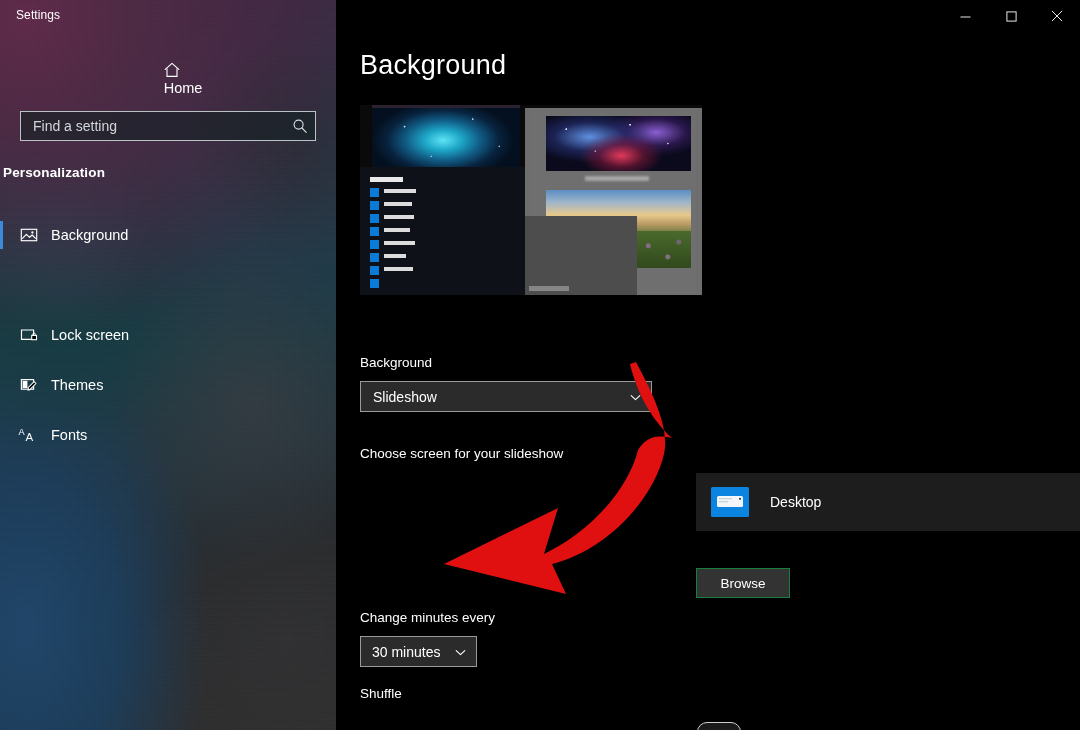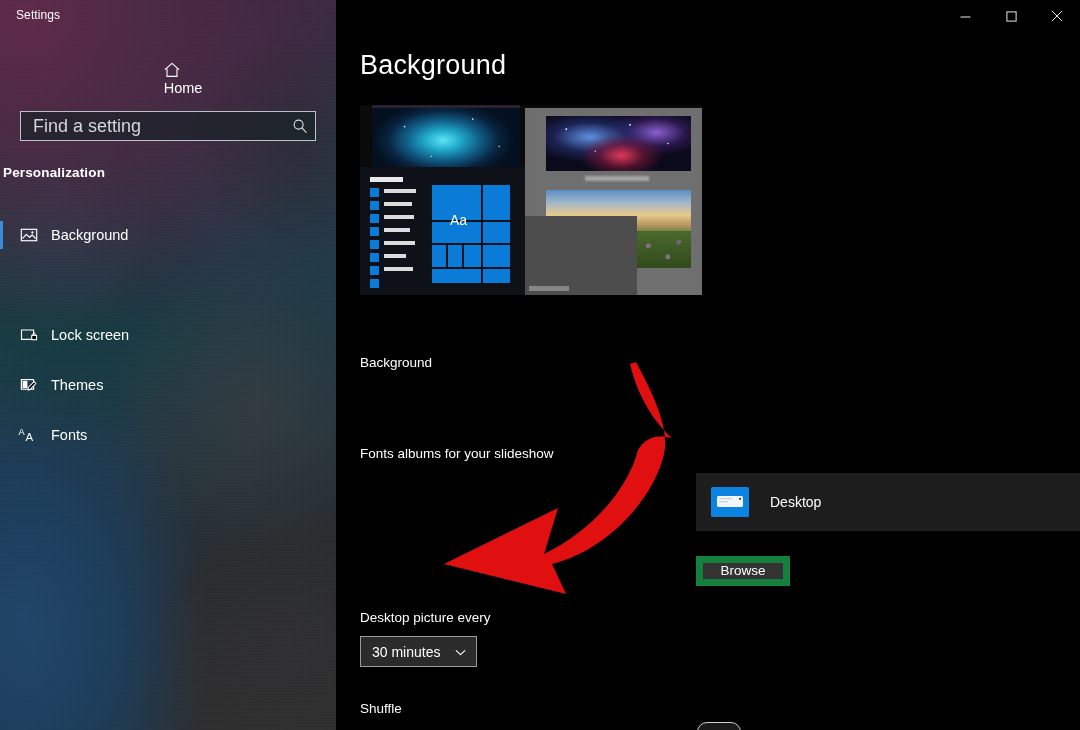--- a/index.html
+++ b/index.html
@@ -52,21 +52,21 @@
   }
   #home-row .ico { width:22px; height:22px; display:flex; align-items:center; justify-content:center; }
   #home-row .lbl { margin-left:22px; font-size:14.5px; color:#fff; }
 
   
   #search-box {
     position:absolute; left:20px; top:111px; width:296px; height:30px;
     border:1px solid #b9c2c4; background:rgba(20,32,36,.62);
     display:flex; align-items:center; padding:0 6px 0 12px;
   }
-  #search-box .ph { font-size:18px; color:#d2d7d9; flex:1; }
+  #search-box .ph { font-size:14px; color:#d2d7d9; flex:1; }
   #search-box .mag { width:18px; height:18px; flex:none; }
 
   
   #section-label {
     position:absolute; left:3px; top:165px;
     font-size:13.5px; font-weight:bold; color:#fff; letter-spacing:.15px;
   }
 
   
   .nav-item {
@@ -181,23 +181,23 @@
 
   #album-list {
     position:absolute; left:360px; top:473px; width:468px; height:58px;
     background:#1d1d1d;
   }
   #album-row { position:absolute; inset:0; display:flex; align-items:center; padding-left:13px; cursor:default; }
   .folder-ico { width:42px; height:34px; flex:none; position:relative; }
   #album-row .alabel { margin-left:19px; font-size:14px; color:#fff; }
 
   #browse-btn {
-    position:absolute; left:360px; top:556px; width:94px; height:30px;
-    background:#333; border:7px solid #15803d; outline:1px solid #000; outline-offset:0;
-    display:flex; justify-content:center; cursor:default;
+    position:absolute; left:360px; top:568px; width:94px; height:30px;
+    background:#333; border:1px solid #15803d; outline:1px solid #000; outline-offset:0;
+    display:flex; align-items:center; justify-content:center; cursor:default;
   }
   #browse-btn .blbl { font-size:13.5px; color:#fff; }
 
   
   #shuffle-toggle {
     position:absolute; left:361px; top:722px; width:44px; height:20px;
     border:1px solid #cfcfcf; border-radius:10px; background:#1a1a1a;
   }
 
   
@@ -342,65 +342,64 @@
         </div>
         <div class="pv-start-lines">
           <div style="width:32px"></div>
             <div style="width:28px"></div>
             <div style="width:30px"></div>
           <div style="width:26px"></div>
             <div style="width:31px"></div>
             <div style="width:22px"></div>
           <div style="width:29px"></div>
         </div>
-        <div class="pv-tiles">
-          <div class="gl" style="left:49px; top:0; width:1.5px; height:98px;"></div>
-          <div class="gl" style="left:0; top:35px; width:78px; height:1.5px;"></div>
-          <div class="gl" style="left:0; top:58px; width:78px; height:1.5px;"></div>
-          <div class="gl" style="left:0; top:82px; width:78px; height:1.5px;"></div>
-          <div class="gl" style="left:14px; top:58px; width:1.5px; height:24px;"></div>
-          <div class="gl" style="left:30px; top:58px; width:1.5px; height:24px;"></div>
-          <div class="pv-aa">Aa</div>
-        </div>
       </div>
     </div>
 
     <div class="form-label" style="left:24px; top:355px;">Background</div>
-
-    <div class="form-label" style="left:24px; top:446px;">Fonts albums for your slideshow</div>
+    <div class="combo" style="left:24px; top:381px; width:292px; height:31px; padding:0 8px 0 12px; justify-content:space-between;">
+      <span class="cv">Slideshow</span>
+      <span class="chev">
+        <svg width="13" height="13" viewBox="0 0 13 13">
+            <path d="M2.2 4.6 L6.5 8.7 L10.8 4.6" fill="none" stroke="#fff" stroke-width="1.1" stroke-linecap="round" stroke-linejoin="round"></path>
+          </svg>
+      </span>
+    </div>
+
+    <div class="form-label" style="left:24px; top:446px;">Choose screen for your slideshow</div>
     <div id="album-list">
       <div id="album-row">
         <span class="folder-ico">
           <svg width="42" height="34" viewBox="0 0 42 34">
             <rect x="2" y="2" width="38" height="30" rx="1.5" fill="#0a84e0"></rect>
             <rect x="8" y="11" width="26" height="11" rx="1.5" fill="#f2f6f8"></rect>
             <rect x="10" y="13" width="13" height="1.3" fill="#c6d2da"></rect>
             <rect x="10" y="16" width="9" height="1.3" fill="#c6d2da"></rect>
             <circle cx="31" cy="13.8" r="1.1" fill="#2b3b46"></circle>
           </svg>
         </span>
         <span class="alabel">Desktop</span>
       </div>
     </div>
 
     <div id="browse-btn">
       <span class="blbl">Browse</span>
     </div>
 
-    <div class="form-label" style="left:24px; top:610px;">Desktop picture every</div>
+    <div class="form-label" style="left:24px; top:610px;">Change minutes every</div>
     <div class="combo" style="left:24px; top:636px; width:117px; height:31px; padding:0 8px 0 11px; justify-content:space-between;">
       <span class="cv">30 minutes</span>
       <span class="chev">
         <svg width="13" height="13" viewBox="0 0 13 13">
             <path d="M2.2 4.6 L6.5 8.7 L10.8 4.6" fill="none" stroke="#fff" stroke-width="1.1" stroke-linecap="round" stroke-linejoin="round"></path>
           </svg>
       </span>
     </div>
 
-    <div class="form-label" style="left:24px; top:701px;text-align:center;">Shuffle</div>
+    <div class="form-label" style="left:24px; top:686px;text-align:center;">Shuffle</div>
     <div id="shuffle-toggle"></div>
   </div>
 
   <svg id="red-arrow" viewBox="0 0 270 240">
     <path d="M190 6
              C 198 40, 216 66, 232 80
              C 214 76, 206 80, 198 92
              C 188 132, 150 174, 104 196
              L 118 150
              L 4 206

